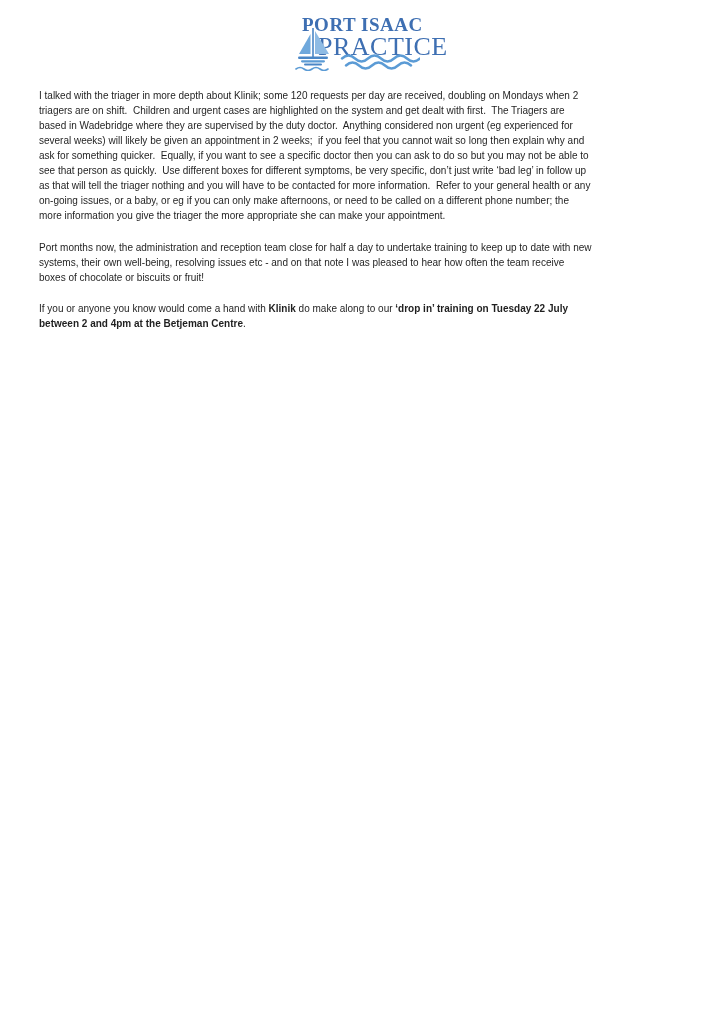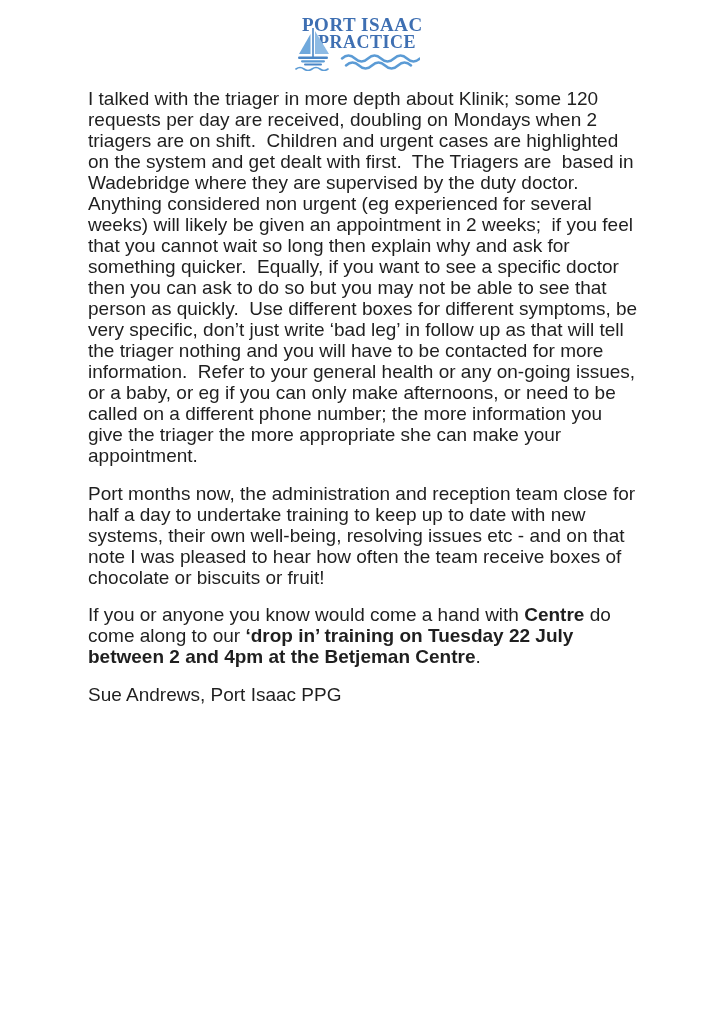--- a/index.html
+++ b/index.html
@@ -33,47 +33,47 @@
     font-size: 19px;
     letter-spacing: 0.5px;
     color: #3e6fb2;
     white-space: nowrap;
   }
   .logo-line2 {
     position: absolute;
     left: 24px;
     top: 18px;
     font-family: "Liberation Serif", serif;
-    font-weight: 700;
-    font-size: 18px;
+    font-weight: 400;
+    font-size: 26px;
     letter-spacing: 0.5px;
     color: #3e6fb2;
     white-space: nowrap;
   }
   .boat-icon {
     position: absolute;
     left: 0px;
     top: 13px;
     width: 38px;
     height: 44px;
   }
   .waves-icon {
     position: absolute;
     left: 46px;
     top: 38px;
     width: 80px;
     height: 18px;
   }
   
   .letter {
-    margin: 16px 82px 0 88px;
+    margin: 16px 82px 0 39px;
     width: 554px;
     color: #1f1f1f;
-    font-size: 19px;
-    line-height: 21px;
+    font-size: 10px;
+    line-height: 15px;
   }
   .letter p {
     margin: 0 0 16.6px 0;
     white-space: pre-wrap;
   }
   .letter strong { font-weight: 700; }
 </style>
 </head>
 <body>
 
@@ -102,18 +102,17 @@
       <path d="M2 6.5 Q8.5 0.5 15 6.5 T28 6.5 T41 6.5 T54 6.5 T67 6.5 T80 6.5" fill="none" stroke="#5b9bd5" stroke-width="2.4" stroke-linecap="round"></path>
       <path d="M6 13.5 Q12.5 7.5 19 13.5 T32 13.5 T45 13.5 T58 13.5 T71 13.5" fill="none" stroke="#5b9bd5" stroke-width="2.4" stroke-linecap="round"></path>
     </svg>
   </header>
 
   <main class="letter">
     <p>I talked with the triager in more depth about Klinik; some 120 requests per day are received, doubling on Mondays when 2 triagers are on shift.  Children and urgent cases are highlighted on the system and get dealt with first.  The Triagers are  based in Wadebridge where they are supervised by the duty doctor.  Anything considered non urgent (eg experienced for several weeks) will likely be given an appointment in 2 weeks;  if you feel that you cannot wait so long then explain why and ask for something quicker.  Equally, if you want to see a specific doctor then you can ask to do so but you may not be able to see that person as quickly.  Use different boxes for different symptoms, be very specific, don’t just write ‘bad leg’ in follow up as that will tell the triager nothing and you will have to be contacted for more information.  Refer to your general health or any on-going issues, or a baby, or eg if you can only make afternoons, or need to be called on a different phone number; the more information you give the triager the more appropriate she can make your appointment.</p>
 
     <p>Port months now, the administration and reception team close for half a day to undertake training to keep up to date with new systems, their own well-being, resolving issues etc - and on that note I was pleased to hear how often the team receive boxes of chocolate or biscuits or fruit!</p>
 
-    <p><span>If you or anyone you know would come a hand with </span><strong>Centre</strong><span> do come along to our </span><strong>‘drop in’ training on Tuesday 22 July between 2 and 4pm at the Betjeman Centre</strong><span>.</span></p>
+    <p><span>If you or anyone you know would come a hand with </span><strong>Klinik</strong><span> do make along to our </span><strong>‘drop in’ training on Tuesday 22 July between 2 and 4pm at the Betjeman Centre</strong><span>.</span></p>
 
-    <p>Sue Andrews, Port Isaac PPG</p>
   </main>
 
 </div>
 
 </body></html>

